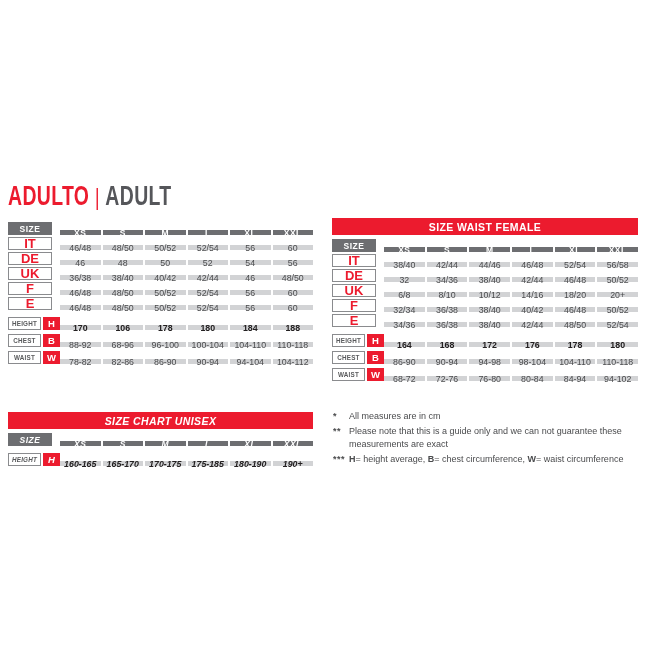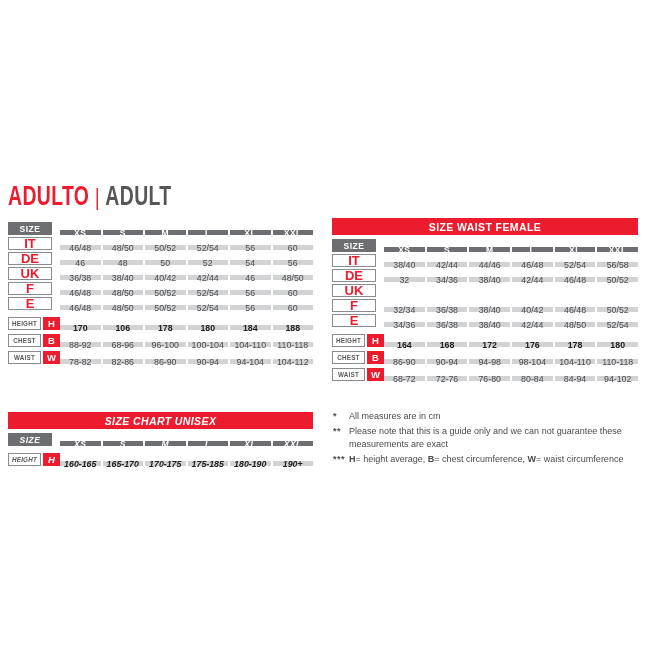--- a/index.html
+++ b/index.html
@@ -228,20 +228,28 @@
           <div class="cell">38/40</div>
           <div class="cell">42/44</div>
           <div class="cell">46/48</div>
           <div class="cell">50/52</div>
         </div>
       </div>
       <div class="t-row">
         <div class="lab">
           <div class="lab-box country">UK</div>
         </div>
+        <div class="cells">
+          <div class="cell">6/8</div>
+          <div class="cell">8/10</div>
+          <div class="cell">10/12</div>
+          <div class="cell">14/16</div>
+          <div class="cell">18/20</div>
+          <div class="cell">20+</div>
+        </div>
       </div>
       <div class="t-row">
         <div class="lab">
           <div class="lab-box country">F</div>
         </div>
         <div class="cells">
           <div class="cell">32/34</div>
           <div class="cell">36/38</div>
           <div class="cell">38/40</div>
           <div class="cell">40/42</div>

